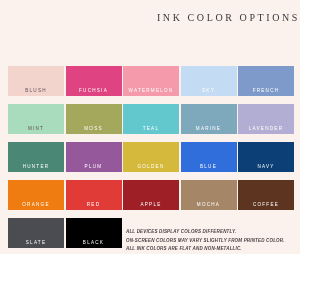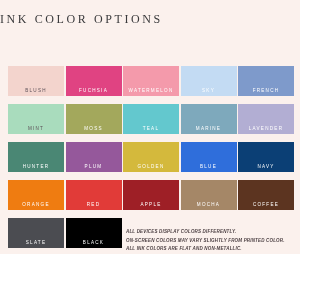--- a/index.html
+++ b/index.html
@@ -18,23 +18,23 @@
     width: 300px;
     height: 254px;
     background: #fbf1ed;
     box-sizing: border-box;
   }
   #title {
     position: absolute;
     left: 0;
     right: 0;
     top: 12px;
-    text-align: left;
+    text-align: right;
     font-family: "Liberation Serif", serif;
-    font-size: 12px;
+    font-size: 10px;
     letter-spacing: 2.6px;
     color: #3a3a3c;
     text-transform: uppercase;
     white-space: nowrap;
   }
   #grid {
     position: absolute;
     left: 8px;
     top: 66px;
     width: 284px;

